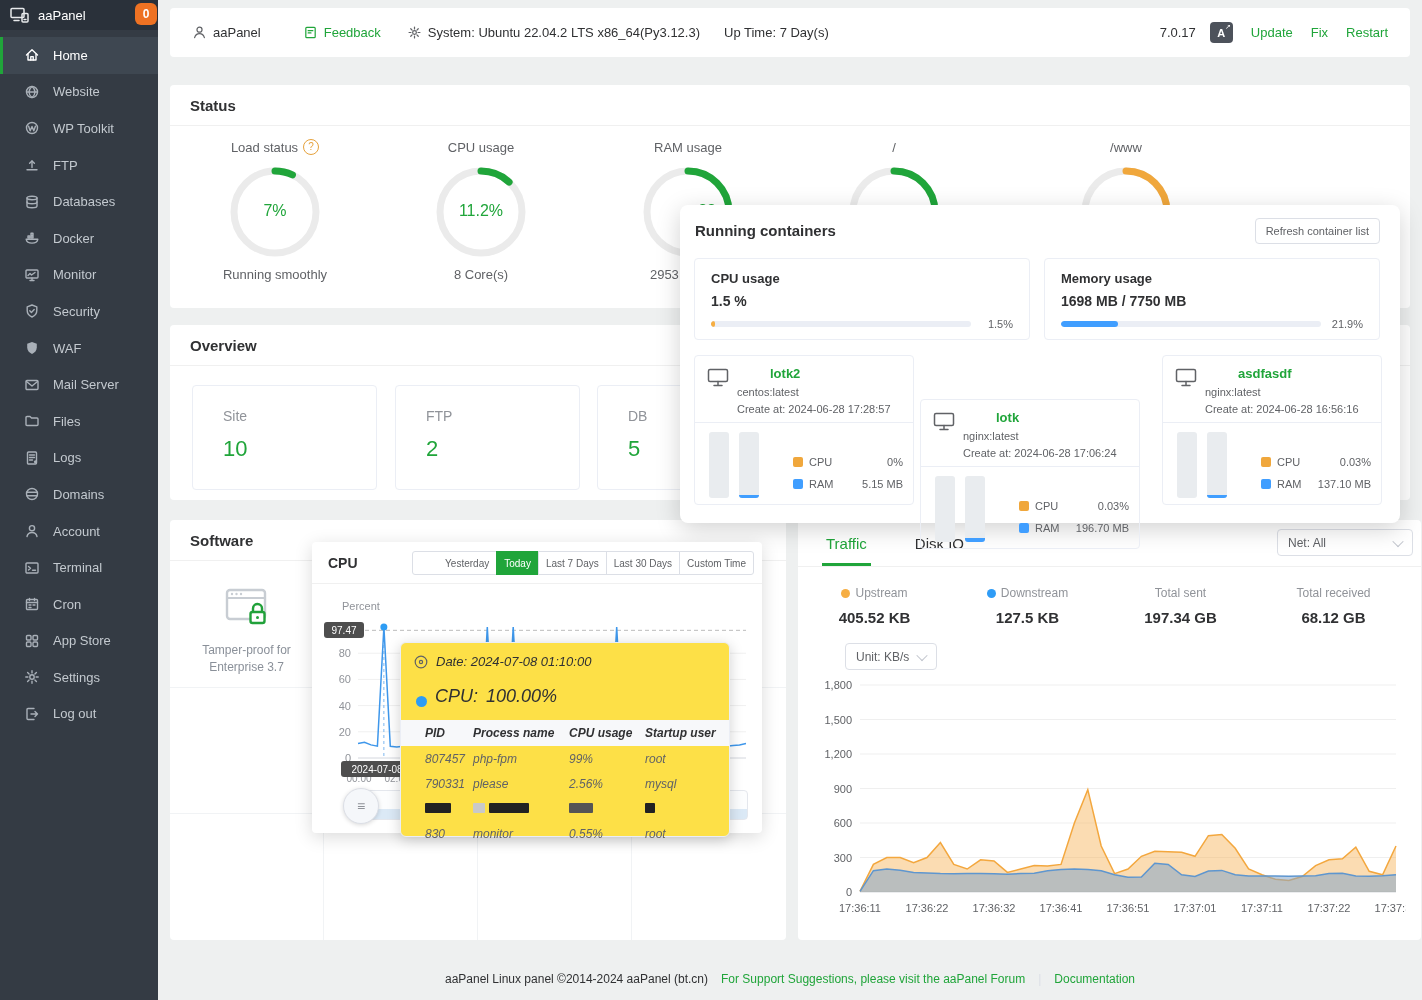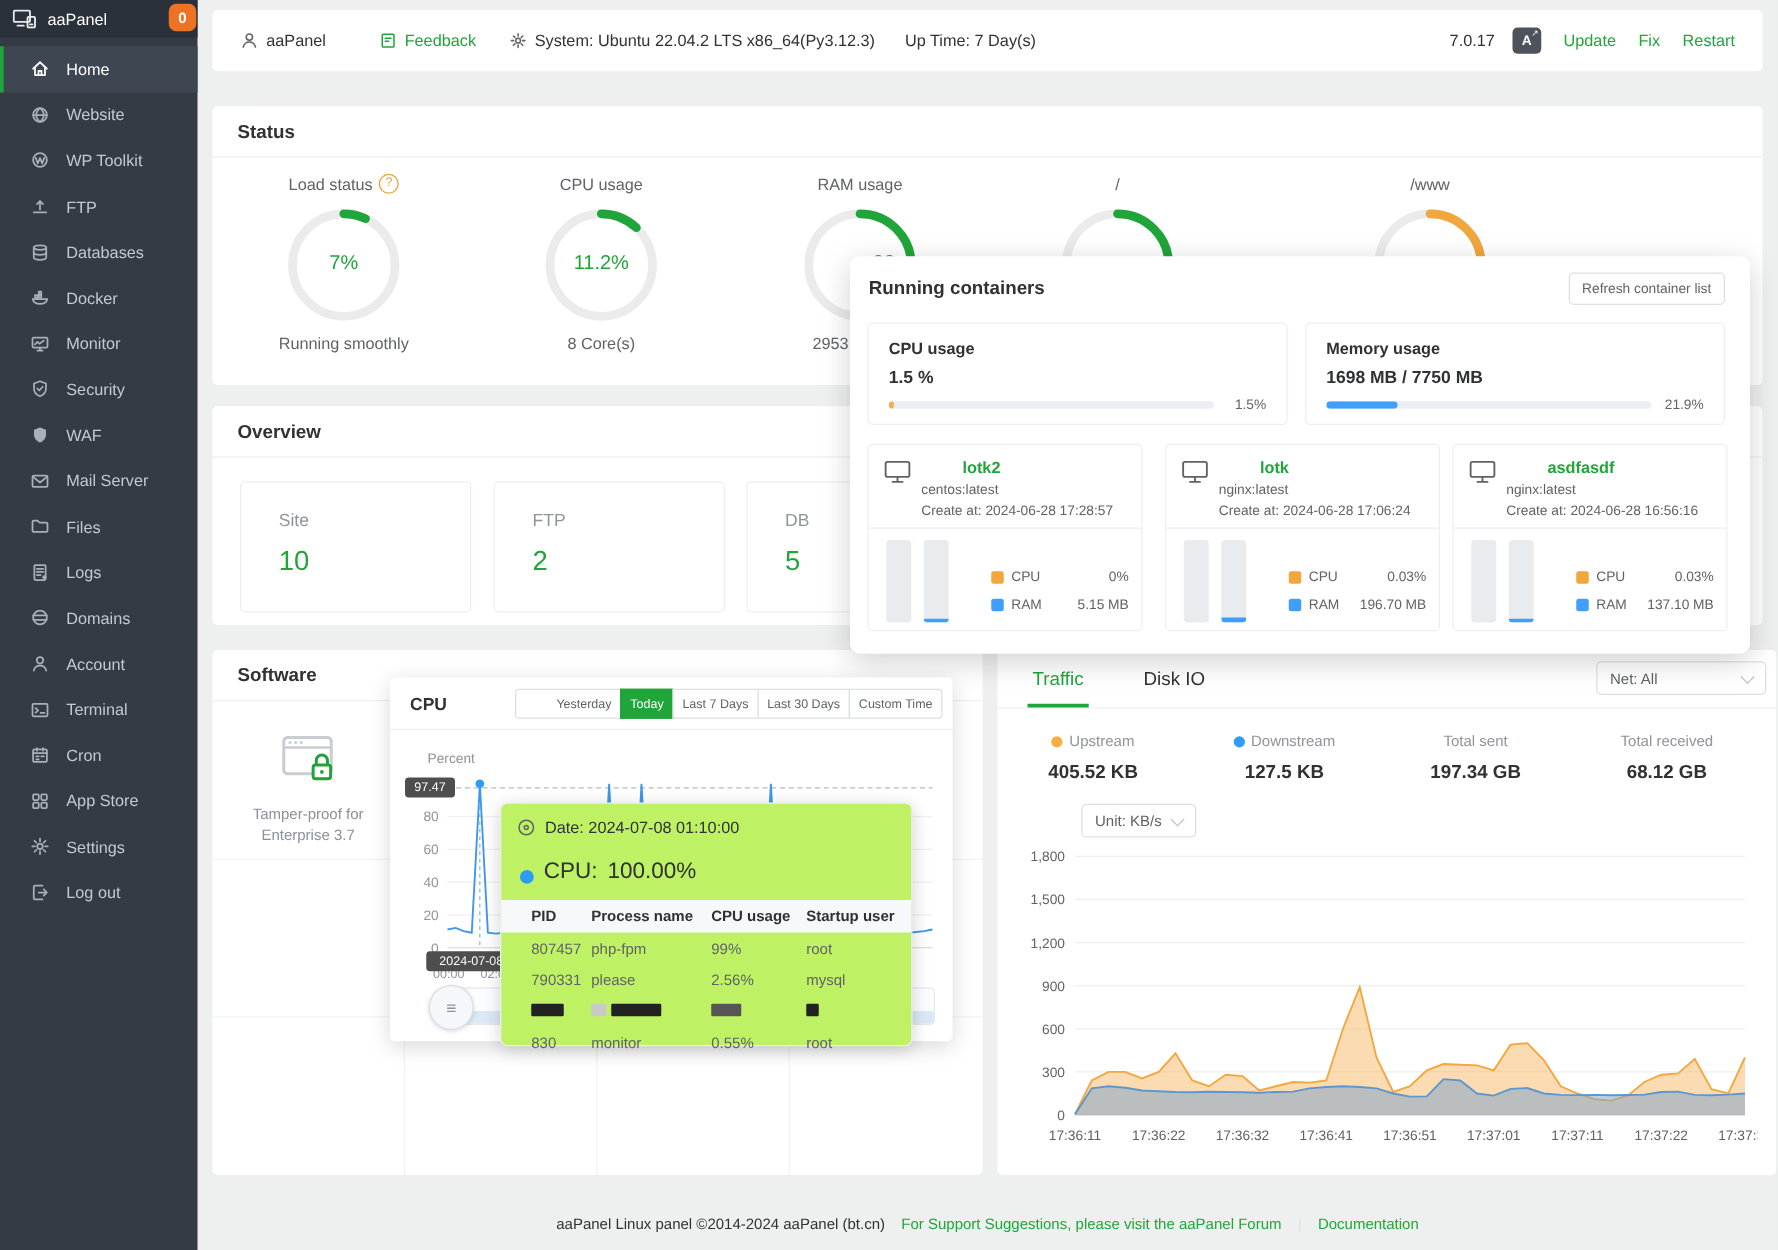--- a/index.html
+++ b/index.html
@@ -85,21 +85,21 @@
   .p-tabs{position:absolute;right:8px;top:9px;display:inline-flex;}
   .p-tab{height:24px;border:1px solid #dcdfe6;background:#fff;color:#606266;font-size:10px;padding:0 7px;margin-left:-1px;cursor:pointer;font-family:inherit;}
   .p-tab:first-child{border-radius:3px 0 0 3px;margin-left:0;padding-left:32px;}
   .p-tab:last-child{border-radius:0 3px 3px 0;}
   .p-tab.active{background:#20a53a;border-color:#20a53a;color:#fff;}
   .ybadge{position:absolute;left:12px;top:80px;width:40px;height:16px;background:#4e4e4e;border-radius:3px;color:#fff;font-size:10px;display:flex;align-items:center;justify-content:center;z-index:2;}
   .xbadge{position:absolute;left:29px;top:219px;width:86px;height:16px;background:#4e4e4e;border-radius:3px;color:#fff;font-size:10px;display:flex;align-items:center;justify-content:center;z-index:2;overflow:hidden;white-space:nowrap;}
   .slider-track{position:absolute;left:40px;top:248px;width:396px;height:30px;border:1px solid #e4e7ed;border-radius:4px;box-sizing:border-box;background:linear-gradient(to top,#dbe9f6 35%,#fcfdfe 35%);}
   .slider-handle{position:absolute;left:31px;top:246px;width:34px;height:34px;border-radius:50%;background:#f5f7fa;border:1px solid #dcdfe6;box-shadow:0 1px 4px rgba(0,0,0,.15);color:#909399;font-size:14px;display:flex;align-items:center;justify-content:center;cursor:ew-resize;z-index:2;}
   
-  .tooltip{left:400px;top:642px;width:328px;height:193px;background:#bef264;border:1px solid #ebeef5;border-radius:6px;box-shadow:0 3px 14px rgba(0,0,0,.18);z-index:50;position:absolute;}
+  .tooltip{left:400px;top:642px;width:328px;height:193px;background:#fde047;border:1px solid #ebeef5;border-radius:6px;box-shadow:0 3px 14px rgba(0,0,0,.18);z-index:50;position:absolute;font-style:italic;}
   .tt-date{display:flex;align-items:center;gap:8px;padding:11px 0 0 13px;font-size:13px;color:#303133;}
   .tt-cpu{display:flex;align-items:flex-end;gap:8px;padding:17px 0 0 15px;font-size:18px;color:#303133;}
   .tt-table{margin-top:13px;}
   .tt-row{display:grid;grid-template-columns:48px 96px 76px 80px;padding-left:24px;height:25px;align-items:center;font-size:12px;color:#606266;}
   .tt-row.hdr{background:#f7f8fa;font-weight:bold;color:#303133;height:26px;}
   .rb{display:inline-block;height:10px;background:#222;border-radius:1px;}
   .rb.light{background:#c9c9c9;}
   .rb.mid{background:#555;}
   
   .footer{position:absolute;left:158px;right:0;top:972px;display:flex;justify-content:center;gap:13px;font-size:12px;color:#303133;align-items:center;}
@@ -350,21 +350,21 @@
       <div class="g-label">
           <span>/</span>
         </div>
       <div class="g-ring">
           <svg width="96" height="96" viewBox="0 0 96 96">
             <circle class="g-track" cx="48" cy="48" r="41"></circle>
             <circle class="g-arc" cx="48" cy="48" r="41" transform="rotate(-90 48 48)" stroke="#20a53a" stroke-dasharray="87.6 257.6"></circle>
           </svg>
         </div>
     </div>
-    <div class="gauge" style="left:889px;top:53px;">
+    <div class="gauge" style="left:871px;top:53px;">
       <div class="g-label">
           <span>/www</span>
         </div>
       <div class="g-ring">
           <svg width="96" height="96" viewBox="0 0 96 96">
             <circle class="g-track" cx="48" cy="48" r="41"></circle>
             <circle class="g-arc" cx="48" cy="48" r="41" transform="rotate(-90 48 48)" stroke="#f0a73c" stroke-dasharray="180.3 257.6"></circle>
           </svg>
         </div>
     </div>
@@ -456,21 +456,21 @@
           </div>
         <div class="stat-value">197.34 GB</div>
       </div>
       <div class="stat">
         <div class="stat-label">
             <span>Total received</span>
           </div>
         <div class="stat-value">68.12 GB</div>
       </div>
     </div>
-    <div class="select" style="position:absolute;left:47px;top:123px;width:92px;margin-left:20px;">
+    <div class="select" style="position:absolute;left:47px;top:123px;width:92px;">
         <span>Unit: KB/s</span>
         <span class="chev"></span>
       </div>
     <svg id="traffic-svg" width="596" height="245" style="position:absolute;left:12px;top:155px;">
         <line x1="50" x2="586" y1="217" y2="217" stroke="#d9dcdf"></line>
         <text x="42" y="221" text-anchor="end" fill="#606266" font-size="11">0</text>
         <line x1="50" x2="586" y1="182.5" y2="182.5" stroke="#efefef"></line>
         <text x="42" y="186.5" text-anchor="end" fill="#606266" font-size="11">300</text>
         <line x1="50" x2="586" y1="148" y2="148" stroke="#efefef"></line>
         <text x="42" y="152" text-anchor="end" fill="#606266" font-size="11">600</text>
@@ -548,21 +548,21 @@
           <span class="leg-sq" style="background:#f0a73c"></span>
           <span>CPU</span>
           <span class="leg-val">0%</span>
         </div>
       <div class="leg-row" style="top:122px;">
           <span class="leg-sq" style="background:#409eff"></span>
           <span>RAM</span>
           <span class="leg-val">5.15 MB</span>
         </div>
     </div>
-    <div class="cont" style="left:252px;">
+    <div class="cont" style="left:240px;margin-top:44px;">
       <svg style="position:absolute;left:12px;top:12px;" width="22" height="19" viewBox="0 0 22 19">
           <g fill="none" stroke="#606266" stroke-width="1.5" stroke-linecap="round">
             <rect x="1.5" y="1.5" width="19" height="12" rx="1.5"></rect>
             <path d="M7 17.5h8M11 13.5v4"></path>
           </g>
         </svg>
       <div class="cont-name">lotk</div>
       <div class="cont-img">nginx:latest</div>
       <div class="cont-created">Create at: 2024-06-28 17:06:24</div>
       <div class="cont-div"></div>

